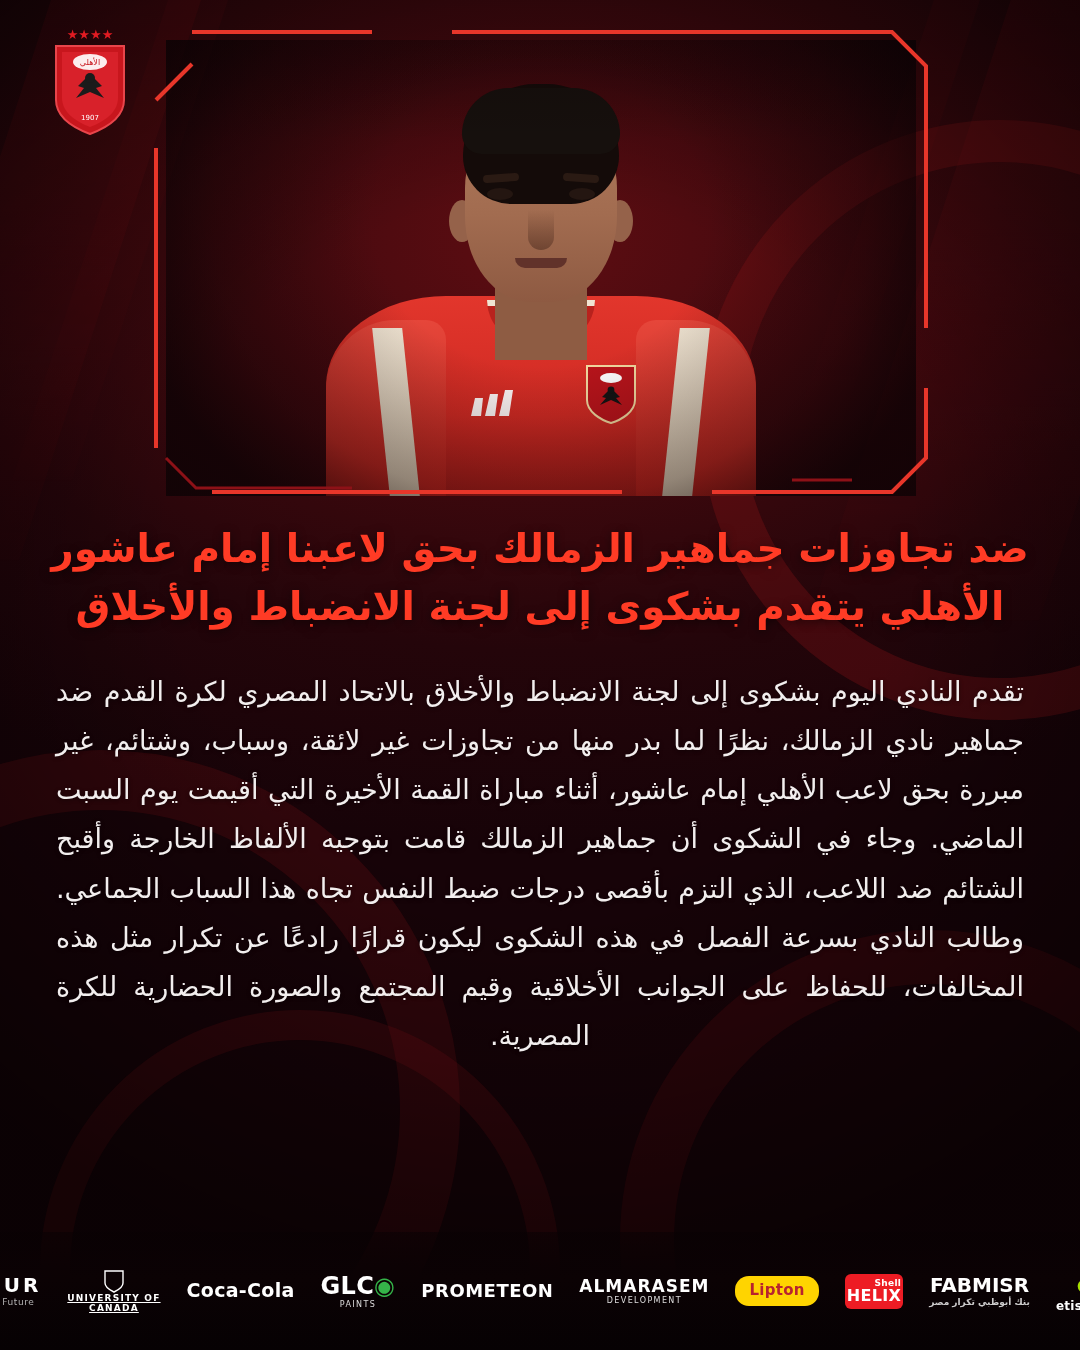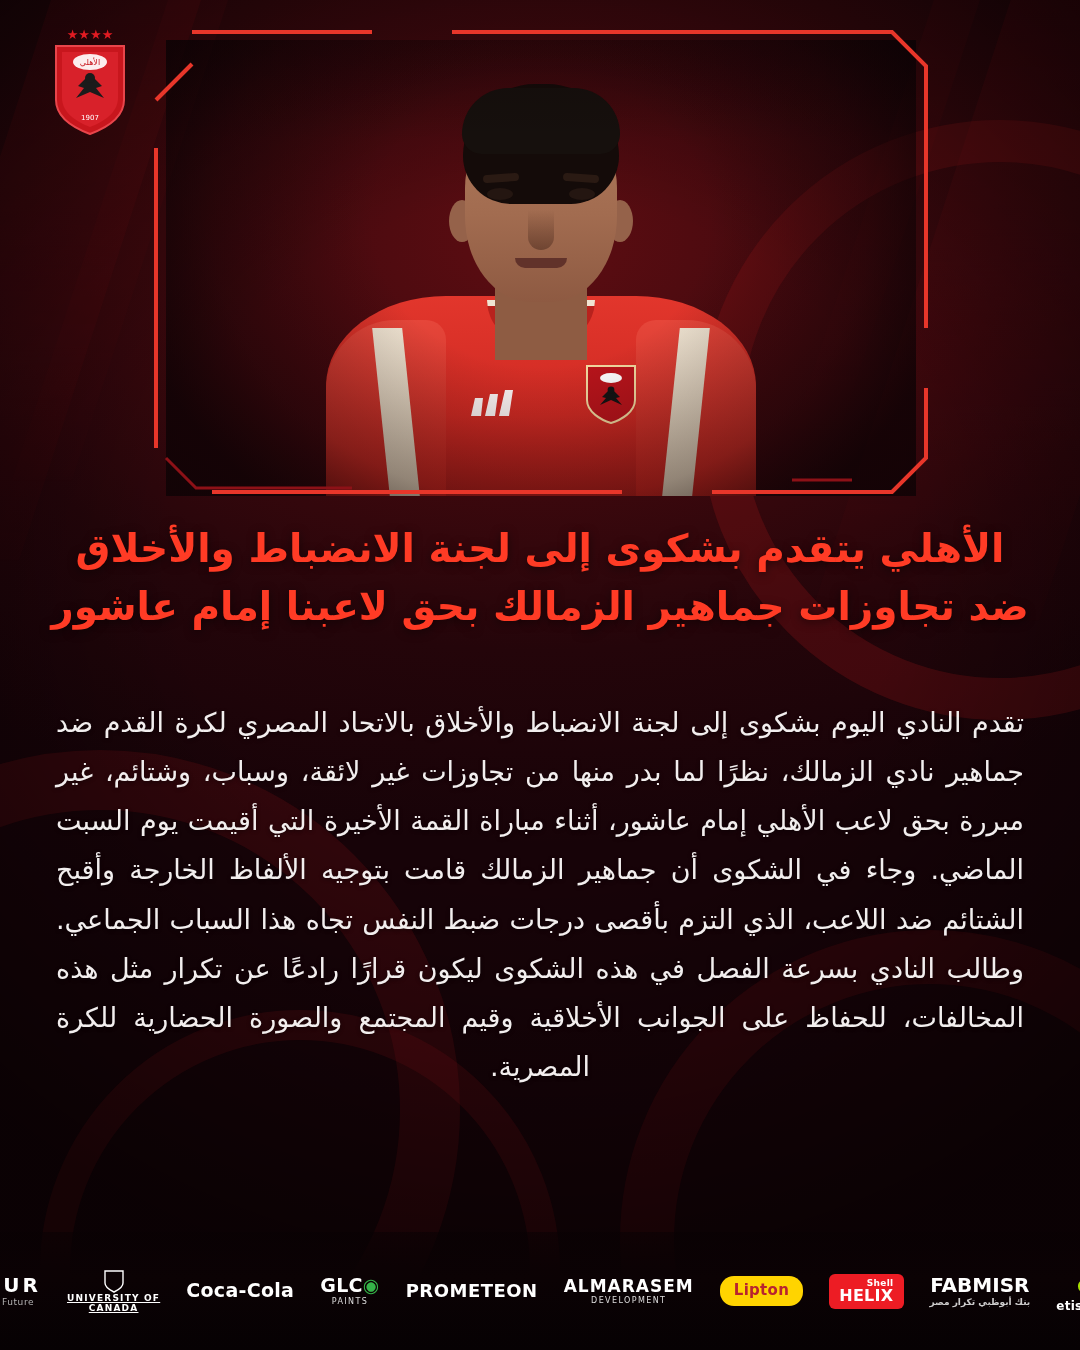--- a/index.html
+++ b/index.html
@@ -180,21 +180,21 @@
     letter-spacing: 0;
     text-shadow: 0 2px 10px rgba(0,0,0,.5);
     z-index: 5;
   }
   .headline .ln { display: block; }
 
   
   .body-copy {
     position: absolute;
     left: 56px; right: 56px;
-    top: 698px;
+    top: 667px;
     color: #f2eeee;
     font-size: 27px;
     line-height: 1.82;
     text-align: justify;
     text-align-last: center;
     z-index: 5;
     text-shadow: 0 1px 4px rgba(0,0,0,.45);
   }
 
   
@@ -221,31 +221,31 @@
     letter-spacing: .3px;
     white-space: nowrap;
     line-height: 1.15;
   }
   .sp .sub { font-size: 8px; font-weight: 400; opacity: .85; letter-spacing: 1.4px; }
   .sp-etisalat { font-size: 12px; }
   .sp-etisalat .mark { font-size: 28px; color: #a8e000; font-weight: 700; }
   .sp-fab .mark { font-size: 20px; letter-spacing: 0; }
   .sp-fab .ar { font-size: 9px; opacity: .8; }
   .sp-shell {
-    background: #ed1c24; color:#fff; border-radius: 6px; padding: 5px 10px;
+    background: #ed1c24; color:#fff; border-radius: 6px; padding: 5px 2px;
     font-size: 16px; line-height: 1;
   }
   .sp-shell .top { font-size: 9px; display:block; }
   .sp-lipton {
     background: #ffd400; color: #b8232f; border-radius: 14px; padding: 6px 14px;
     font-size: 15px; font-weight: 700;
   }
   .sp-almarasem .mark { font-size: 17px; letter-spacing: 1px; }
   .sp-prometeon .mark { font-size: 18px; letter-spacing: .5px; }
-  .sp-glc .mark { font-size: 19px; }
+  .sp-glc .mark { font-size: 24px; }
   .sp-glc .dot { color: #35b449; }
   .sp-coke { color: #fff; font-size: 19px; }
   .sp-uoc { font-size: 9px; letter-spacing: 1.2px; text-align: center; text-decoration: underline; }
   .sp-jetour .mark { font-size: 20px; letter-spacing: 3px; }
   .sp-jetour .sub { color: #cfcfcf; letter-spacing: .6px; font-size: 9px; }
 </style>
 </head>
 <body>
 
 <div class="poster">
@@ -328,22 +328,22 @@
         <path d="M4 72 L40 36"></path>
       </g>
       <g fill="none" stroke="#8d1117" stroke-width="3">
         <path d="M14 430 L44 460 H200"></path>
         <path d="M640 452 H700"></path>
       </g>
     </svg>
   </div>
 
   <h1 class="headline">
+    <span class="ln">ضد تجاوزات جماهير الزمالك بحق لاعبنا إمام عاشور</span>
     <span class="ln">الأهلي يتقدم بشكوى إلى لجنة الانضباط والأخلاق</span>
-    <span class="ln">ضد تجاوزات جماهير الزمالك بحق لاعبنا إمام عاشور</span>
   </h1>
 
   <p class="body-copy">تقدم النادي اليوم بشكوى إلى لجنة الانضباط والأخلاق بالاتحاد المصري لكرة القدم ضد جماهير نادي الزمالك، نظرًا لما بدر منها من تجاوزات غير لائقة، وسباب، وشتائم، غير مبررة بحق لاعب الأهلي إمام عاشور، أثناء مباراة القمة الأخيرة التي أقيمت يوم السبت الماضي. وجاء في الشكوى أن جماهير الزمالك قامت بتوجيه الألفاظ الخارجة وأقبح الشتائم ضد اللاعب، الذي التزم بأقصى درجات ضبط النفس تجاه هذا السباب الجماعي. وطالب النادي بسرعة الفصل في هذه الشكوى ليكون قرارًا رادعًا عن تكرار مثل هذه المخالفات، للحفاظ على الجوانب الأخلاقية وقيم المجتمع والصورة الحضارية للكرة المصرية.</p>
 
   <div class="sponsor-bar">
 
     <div class="sp sp-etisalat">
       <span class="mark">e&amp;</span>
       <span>etisalat and</span>
     </div>

